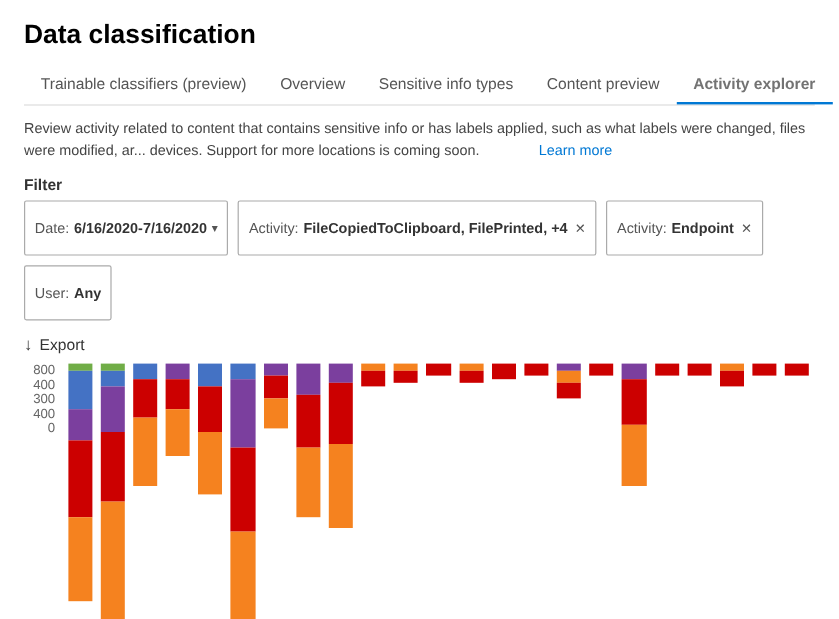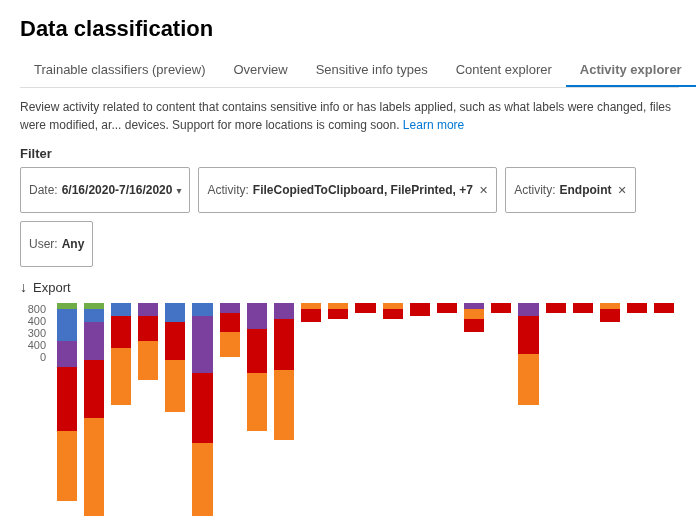--- a/index.html
+++ b/index.html
@@ -3,21 +3,21 @@
   <meta charset="utf-8">
   <style>
     * { box-sizing: border-box; margin: 0; padding: 0; }
     body { font-family: 'Segoe UI', Arial, sans-serif; font-size: 13px; color: #333; background: #fff; width: 699px; overflow-x: hidden; }
     .page { padding: 16px 20px; }
     .page-title { font-size: 22px; font-weight: 700; margin-bottom: 12px; color: #000; }
     .tabs { display: flex; border-bottom: 1px solid #ddd; margin-bottom: 10px; gap: 0; }
     .tab { padding: 8px 14px; cursor: pointer; font-size: 13px; color: #555; border-bottom: 2px solid transparent; white-space: nowrap; }
     .tab.active { color: #737373; border-bottom: 2px solid #0078d4; font-weight: 600; }
     .description { font-size: 12px; color: #444; line-height: 1.5; margin-bottom: 12px; }
-    .description a { color: #0078d4; text-decoration: none; }
+    .description a { color: #0078d4; text-decoration: none; margin-left: 46px; }
     .filter-label { font-size: 13px; font-weight: 600; margin-bottom: 6px; }
     .filters { display: flex; gap: 8px; flex-wrap: wrap; margin-bottom: 12px; align-items: center; }
     .filter-chip { display: flex; align-items: center; border: 1px solid #aaa; border-radius: 2px; padding: 15px 8px; font-size: 12px; background: #fff; cursor: pointer; gap: 4px; }
     .filter-chip .label { color: #555; }
     .filter-chip .value { font-weight: 600; }
     .filter-chip .arrow { color: #555; font-size: 10px; }
     .filter-chip .close { color: #555; font-size: 11px; cursor: pointer; margin-left: 2px; }
     .export-row { display: flex; align-items: center; gap: 6px; margin-bottom: 8px; font-size: 13px; cursor: pointer; color: #333; }
     .chart-area { position: relative; width: 100%; height: 280px; margin-top: 4px; }
     .y-axis { position: absolute; left: 0; top: 0; bottom: 30px; width: 30px; display: flex; flex-direction: column; justify-content: flex-start; align-items: flex-end; font-size: 11px; color: #666; padding-right: 4px; }
@@ -30,39 +30,39 @@
 </head>
 <body>
 
 <div class="page">
   <div class="page-title">Data classification</div>
 
   <div class="tabs">
     <div class="tab">Trainable classifiers (preview)</div>
     <div class="tab">Overview</div>
     <div class="tab">Sensitive info types</div>
-    <div class="tab">Content explorer</div>
+    <div class="tab">Content preview</div>
     <div class="tab active">Activity explorer</div>
   </div>
 
   <div class="description">
     <span>Review activity related to content that contains sensitive info or has labels applied, such as what labels were changed, files were modified, ar... devices. Support for more locations is coming soon.</span>
     <a href="#">Learn more</a>
   </div>
 
   <div class="filter-label">Filter</div>
   <div class="filters">
     <div class="filter-chip">
       <span class="label">Date:</span>
       <span class="value">6/16/2020-7/16/2020</span>
       <span class="arrow">▾</span>
     </div>
     <div class="filter-chip">
       <span class="label">Activity:</span>
-      <span class="value">FileCopiedToClipboard, FilePrinted, +7</span>
+      <span class="value">FileCopiedToClipboard, FilePrinted, +4</span>
       <span class="close">✕</span>
     </div>
     <div class="filter-chip">
       <span class="label">Activity:</span>
       <span class="value">Endpoint</span>
       <span class="close">✕</span>
     </div>
     <div class="filter-chip">
       <span class="label">User:</span>
       <span class="value">Any</span>

